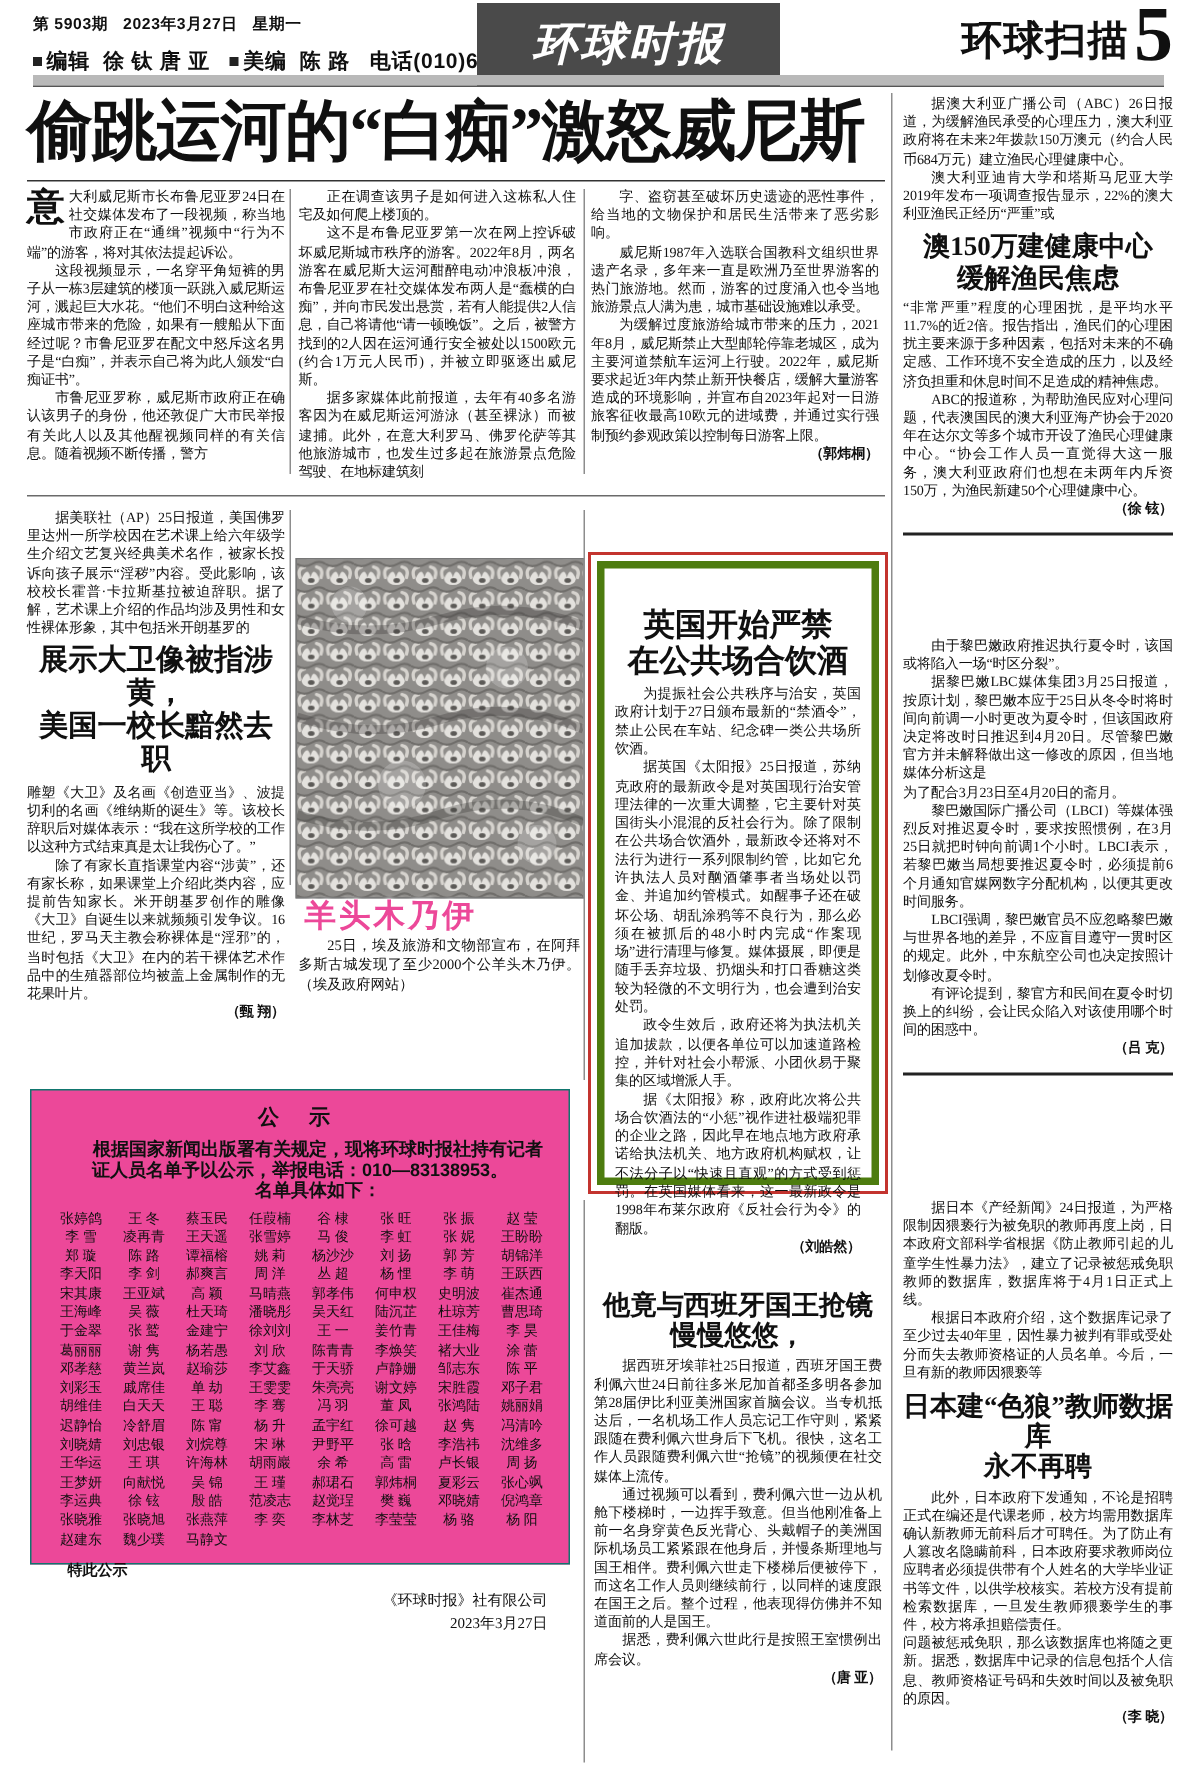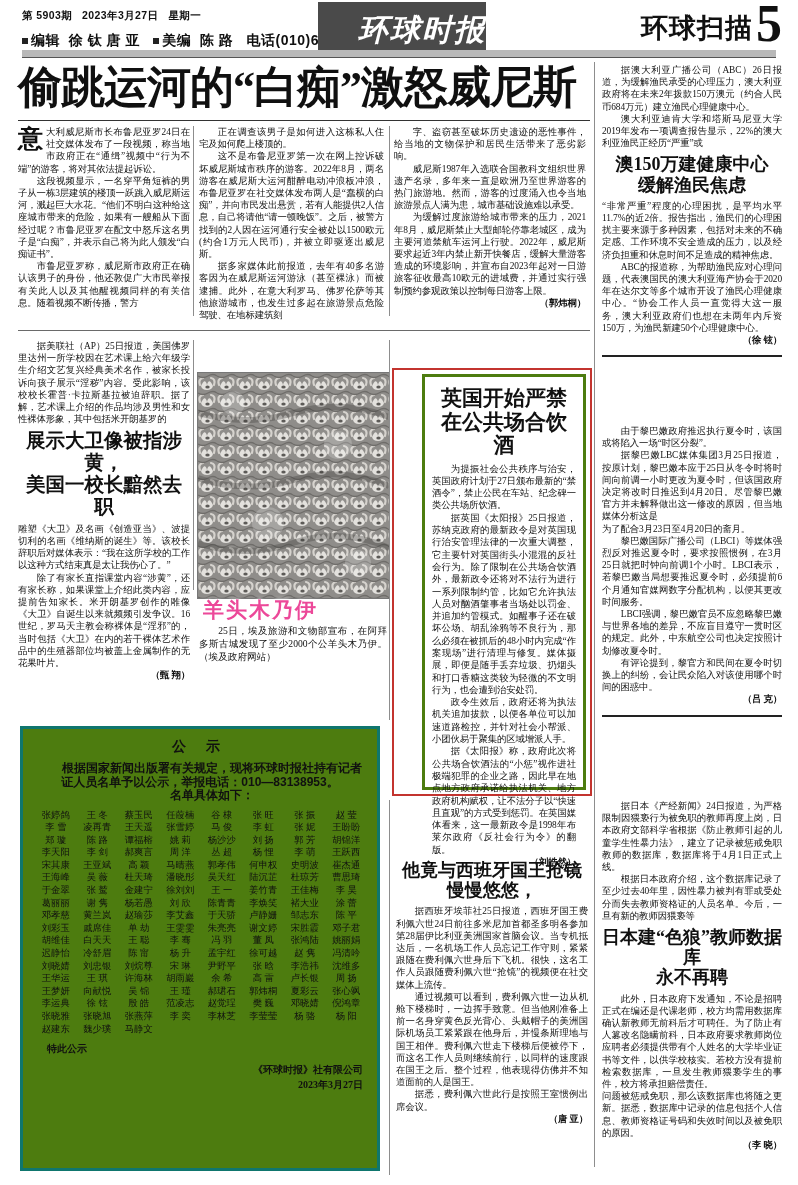--- a/index.html
+++ b/index.html
@@ -9,23 +9,23 @@
     color:#101010;position:relative;overflow:hidden;
   }
   .page{position:relative;width:798px;height:1185px;}
 
   
   .masthead{position:absolute;left:0;top:0;width:798px;height:58px;}
   .mh-left{position:absolute;left:22px;top:9px;}
   .mh-line1{font-family:"Liberation Sans","DejaVu Sans",sans-serif;font-size:10.5px;font-weight:bold;letter-spacing:.4px;white-space:nowrap;}
   .mh-line2{font-family:"Liberation Sans","DejaVu Sans",sans-serif;font-size:14px;font-weight:bold;letter-spacing:.5px;white-space:nowrap;margin-top:9px;}
   .sq{display:inline-block;width:6px;height:6px;background:#222;margin-right:3px;vertical-align:1px;}
-  .mh-logo{position:absolute;left:318px;top:2px;width:168px;height:56px;background:#4a4a4a;
+  .mh-logo{position:absolute;left:318px;top:2px;width:202px;height:56px;background:#4a4a4a;
     color:#fff;font-family:"Liberation Serif",serif;font-size:30px;font-weight:bold;
-    letter-spacing:2px;text-align:right;line-height:56px;font-style:italic;overflow:hidden;}
+    letter-spacing:2px;text-align:center;line-height:56px;font-style:italic;overflow:hidden;}
   .mh-right{position:absolute;right:16px;top:2px;text-align:right;white-space:nowrap;}
   .mh-section{font-size:27px;font-weight:bold;letter-spacing:1px;font-family:"Liberation Serif",serif;display:inline-block;vertical-align:-4px;}
   .mh-pageno{font-size:52px;font-weight:bold;display:inline-block;line-height:.85;margin-left:3px;vertical-align:-8px;font-family:"Liberation Serif",serif;}
   .mh-bar{position:absolute;left:22px;top:50px;width:754px;height:7px;background:#b9b9b9;}
   .mh-bar2{position:absolute;left:22px;top:57px;width:754px;height:1px;background:#555;}
 
   
   .vrule{position:absolute;width:1px;background:#8d8d8d;}
   .hrule{position:absolute;height:1px;background:#6a6a6a;}
 
@@ -65,37 +65,37 @@
     font-size:21px;font-weight:bold;color:#ec4899;letter-spacing:2px;
     font-family:"Liberation Serif",serif;text-shadow:0 0 3px #fff,0 0 5px #fff;
   }
   .photo-cap{position:absolute;left:199px;top:624px;width:188px;font-size:9.6px;
     line-height:13px;text-align:justify;font-family:"Liberation Serif",serif;}
   .photo-cap p{margin:0;text-indent:2em;}
 
   
   .redbox{position:absolute;left:392px;top:368px;width:200px;height:428px;
           border:2px solid #c3342f;background:#fff;box-sizing:border-box;}
-  .redbox-inner{position:absolute;left:4px;top:4px;right:4px;bottom:4px;border:3px solid #4d7c0f;box-sizing:border-box;padding:8px 7px;margin-left:24px;}
-
-  
-  .notice{position:absolute;left:20px;top:726px;width:360px;height:445px;
-          border:3px solid #0f766e;box-sizing:border-box;background:#4d7c0f;}
+  .redbox-inner{position:absolute;left:4px;top:4px;right:4px;bottom:4px;border:5px solid #4d7c0f;box-sizing:border-box;padding:24px 7px;}
+
+  
+  .notice{position:absolute;left:20px;top:726px;width:360px;height:317px;
+          border:1px solid #0f766e;box-sizing:border-box;background:#ec4899;}
   .notice-title{text-align:center;font-size:14px;font-weight:bold;letter-spacing:8px;
     margin:9px 0 6px 0;font-family:"Liberation Sans","DejaVu Sans",sans-serif;}
   .notice-title-bg{position:absolute;left:96px;top:731px;width:170px;height:20px;background:#e3e3e3;}
   .notice-body{font-size:12px;line-height:13.5px;padding:0 12px;font-family:"Liberation Sans","DejaVu Sans",sans-serif;font-weight:bold;text-align:center;}
   .notice-body p{margin:0;text-indent:2em;}
   .names{display:flex;flex-wrap:wrap;padding:6px 10px 0 12px;}
   .name{width:12.5%;font-size:9.3px;line-height:12.6px;text-align:center;
         font-family:"Liberation Serif","DejaVu Serif",serif;white-space:nowrap;}
   .notice-foot{padding:7px 14px 0 24px;font-size:10px;font-weight:bold;
     font-family:"Liberation Sans","DejaVu Sans",sans-serif;}
   .notice-sign{text-align:right;padding:6px 14px 0 0;font-size:10px;line-height:15px;
-    font-family:"Liberation Serif",serif;font-weight:bold;}
+    font-family:"Liberation Serif",serif;font-weight:normal;}
   .rule-thick{height:2px;background:#222;margin:9px 0 8px 0;}
 </style>
 </head>
 <body>
 
 <div class="page">
 
   <div class="masthead">
     <div class="mh-left">
       <div class="mh-line1">

